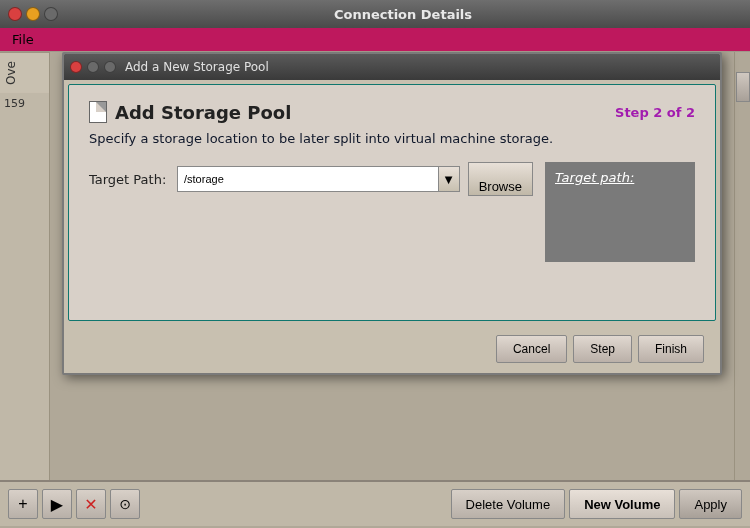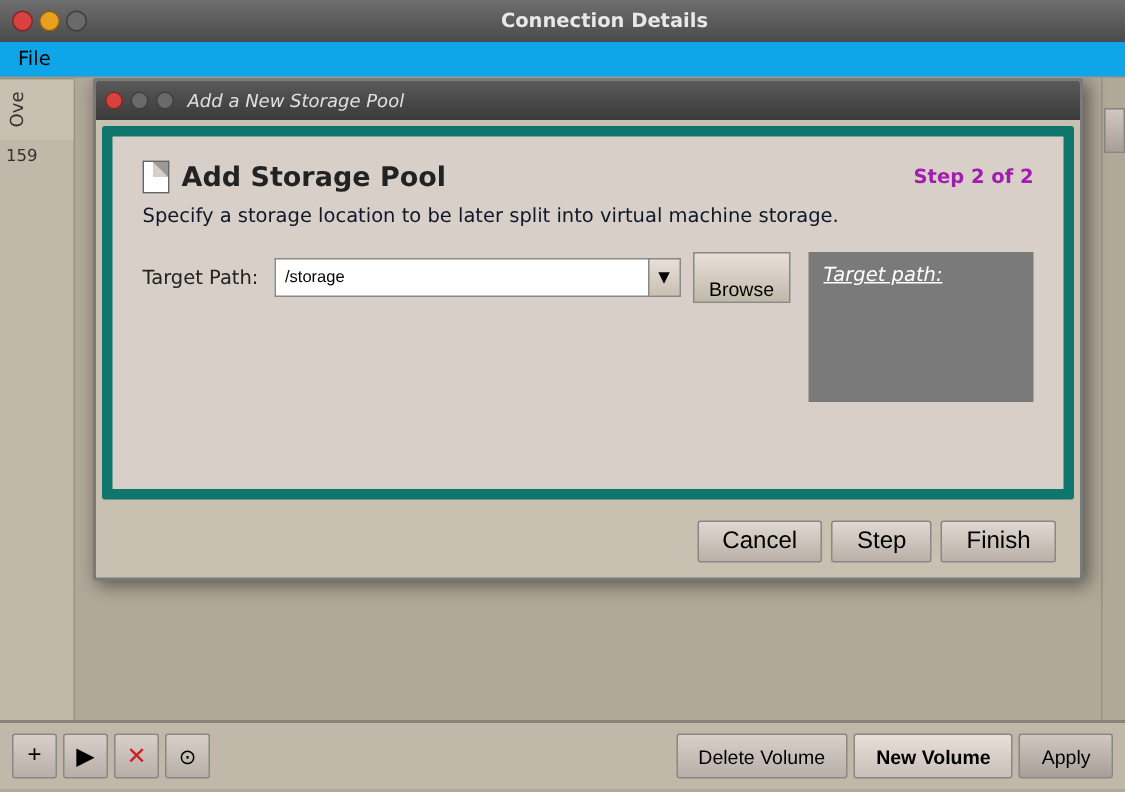--- a/index.html
+++ b/index.html
@@ -51,21 +51,21 @@
     .title-bar-title {
       flex: 1;
       text-align: center;
       color: #e8e8e8;
       font-size: 13px;
       font-weight: bold;
     }
 
     
     .menu-bar {
-      background: #0ea5e9;
+      background: #be185d;
       height: 24px;
       display: flex;
       align-items: center;
       padding: 0 4px;
       border-bottom: 1px solid #a0988a;
     }
     .menu-item {
       padding: 2px 8px;
       color: #000;
       font-size: 13px;
@@ -139,21 +139,20 @@
     }
 
     .dialog-title-bar {
       background: linear-gradient(to bottom, #5a5a5a, #3a3a3a);
       height: 26px;
       display: flex;
       align-items: center;
       padding: 0 6px;
       gap: 5px;
       border-radius: 1px 1px 0 0;
-      font-style: italic;
     }
 
     .dtb-btn {
       width: 12px;
       height: 12px;
       border-radius: 50%;
       border: 1px solid rgba(0,0,0,0.4);
     }
     .dtb-btn.close { background: #d94040; }
     .dtb-btn.min { background: #6a6a6a; }
@@ -163,21 +162,21 @@
       flex: 1;
       text-align: left;
       color: #e0e0e0;
       font-size: 12px;
       padding-left: 4px;
     }
 
     .dialog-body {
       padding: 16px 20px 12px 20px;
       background: #d8d0c8;
-      border: 7px solid #0f766e;
+      border: 1px solid #0f766e;
       margin: 4px;
       border-radius: 2px;
     }
 
     .dialog-header {
       display: flex;
       align-items: center;
       justify-content: space-between;
       margin-bottom: 8px;
     }
@@ -315,21 +314,21 @@
       gap: 6px;
       padding: 10px 16px 10px 16px;
     }
 
     .dialog-btn {
       height: 28px;
       padding: 0 16px;
       background: linear-gradient(to bottom, #e0d8d0, #bab0a8);
       border: 1px solid #888;
       cursor: pointer;
-      font-size: 16px;
+      font-size: 12px;
       border-radius: 2px;
     }
 
     
     .bottom-toolbar {
       height: 46px;
       background: #c0b8a8;
       border-top: 2px solid #8a8278;
       display: flex;
       align-items: center;

